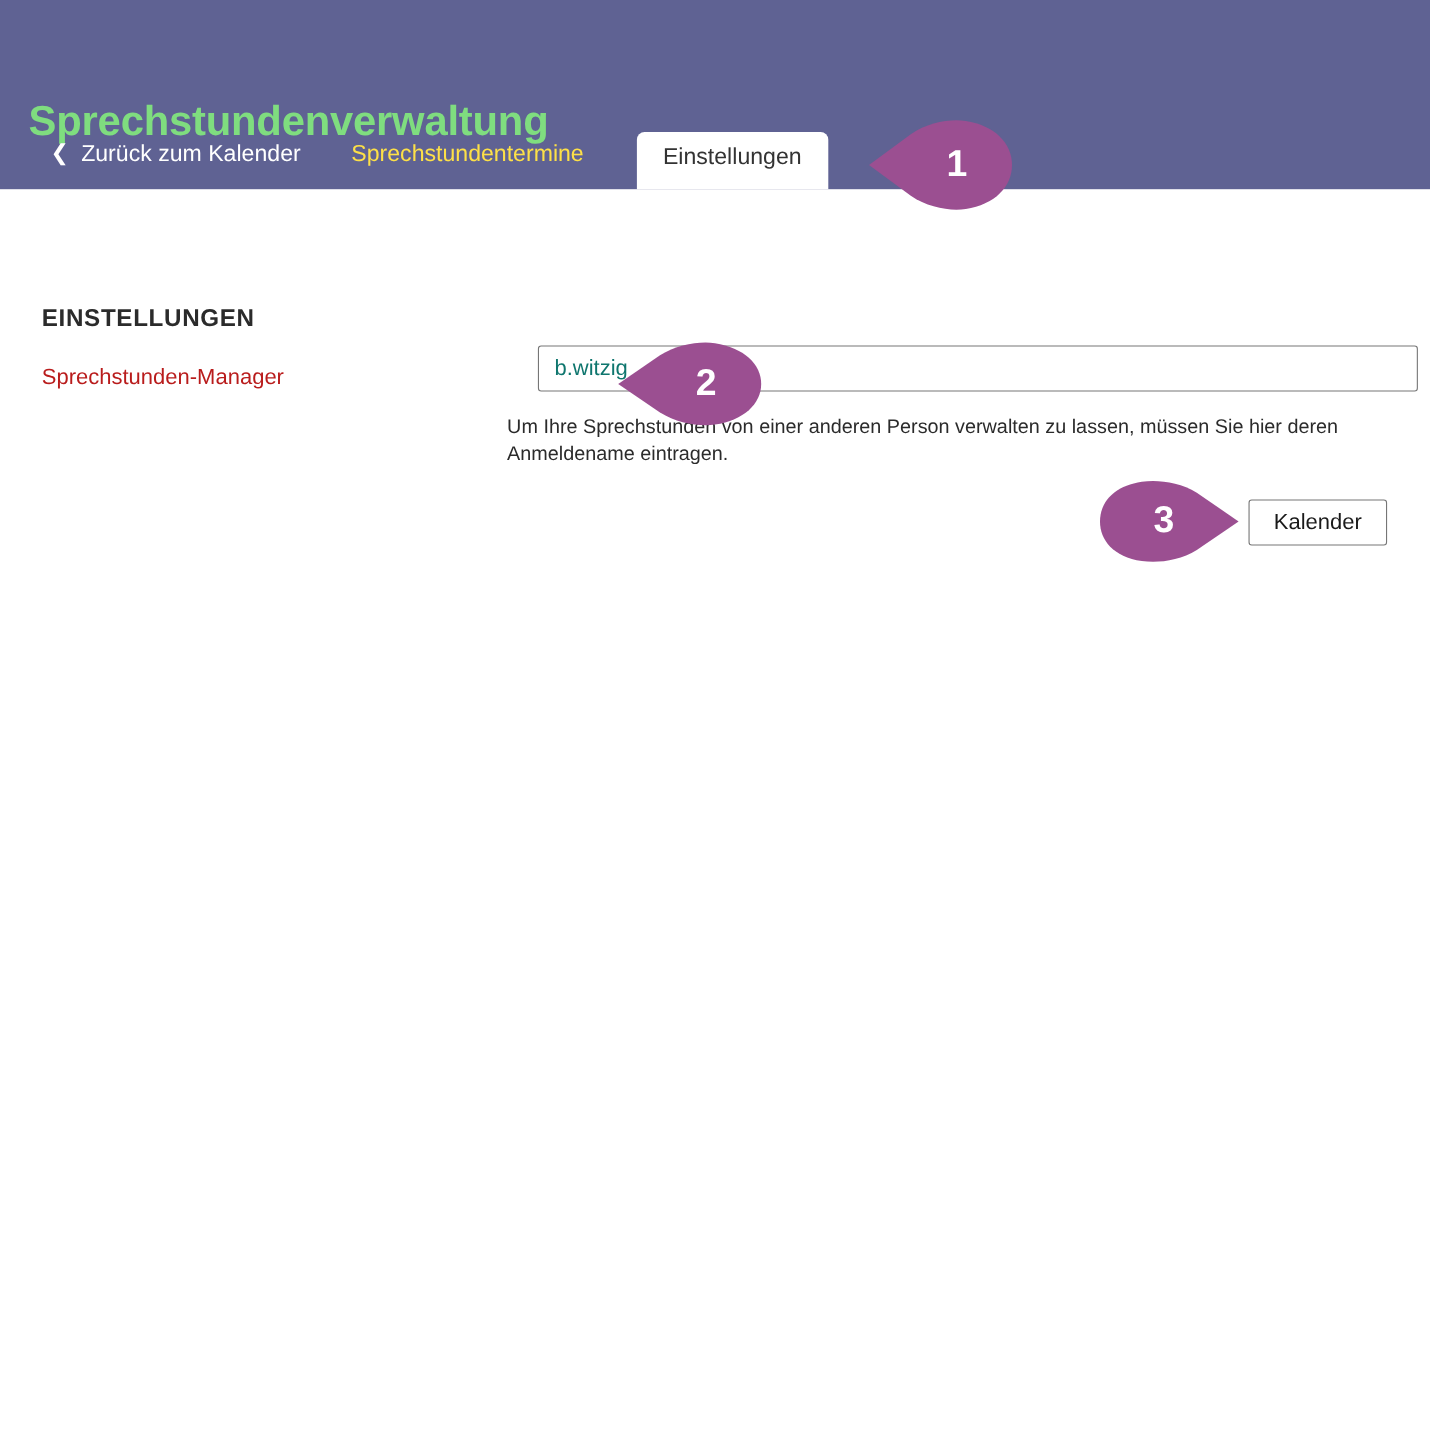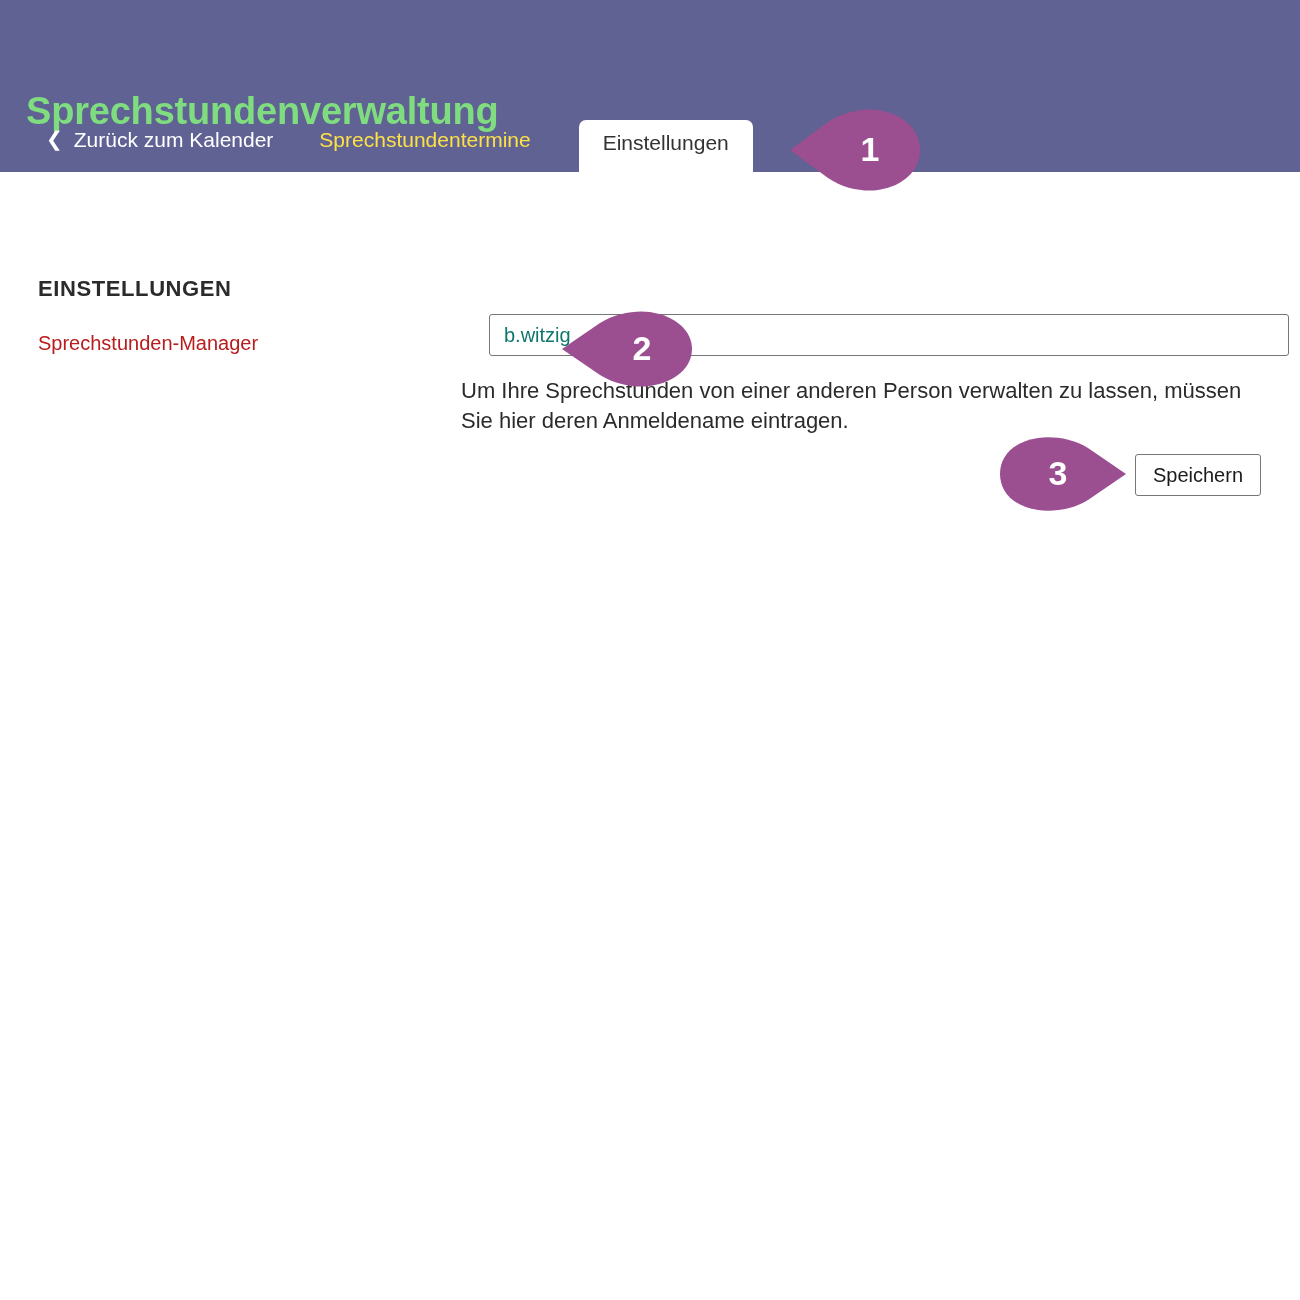--- a/index.html
+++ b/index.html
@@ -118,21 +118,21 @@
     color: #0f766e;
     padding: 0 14px;
     outline: none;
     margin-left: 28px;
   }
   .field-help {
     position: absolute;
     left: 461px;
     top: 204px;
     width: 800px;
-    font-size: 22px;
+    font-size: 18px;
     line-height: 1.35;
     color: #2b2b2b;
   }
   .save-button {
     position: absolute;
     left: 1135px;
     top: 282px;
     width: 126px;
     height: 42px;
     box-sizing: border-box;
@@ -181,21 +181,21 @@
 
 <div class="content">
   <div class="section-title">EINSTELLUNGEN</div>
 
   <div class="field-label">Sprechstunden-Manager</div>
 
   <input class="field-input" type="text" value="b.witzig" style="">
 
   <div class="field-help">Um Ihre Sprechstunden von einer anderen Person verwalten zu lassen, müssen Sie hier deren Anmeldename eintragen.</div>
 
-  <button class="save-button">Speichern</button>
+  <button class="save-button">Kalender</button>
 </div>
 
 <div class="callout" style="left:782px; top:108px; width:140px; height:84px;">
   <svg width="140" height="84" viewBox="0 0 140 84">
     <path d="M8 42 L46 14 C62 3 82 0 96 2 C122 6 138 22 138 42 C138 62 122 78 96 82 C82 84 62 81 46 70 Z" fill="#9b4f91"></path>
   </svg>
   <div class="num" style="left:58px; top:22px; width:60px;">1</div>
 </div>
 
 <div class="callout" style="left:556px; top:310px; width:142px; height:78px;">

